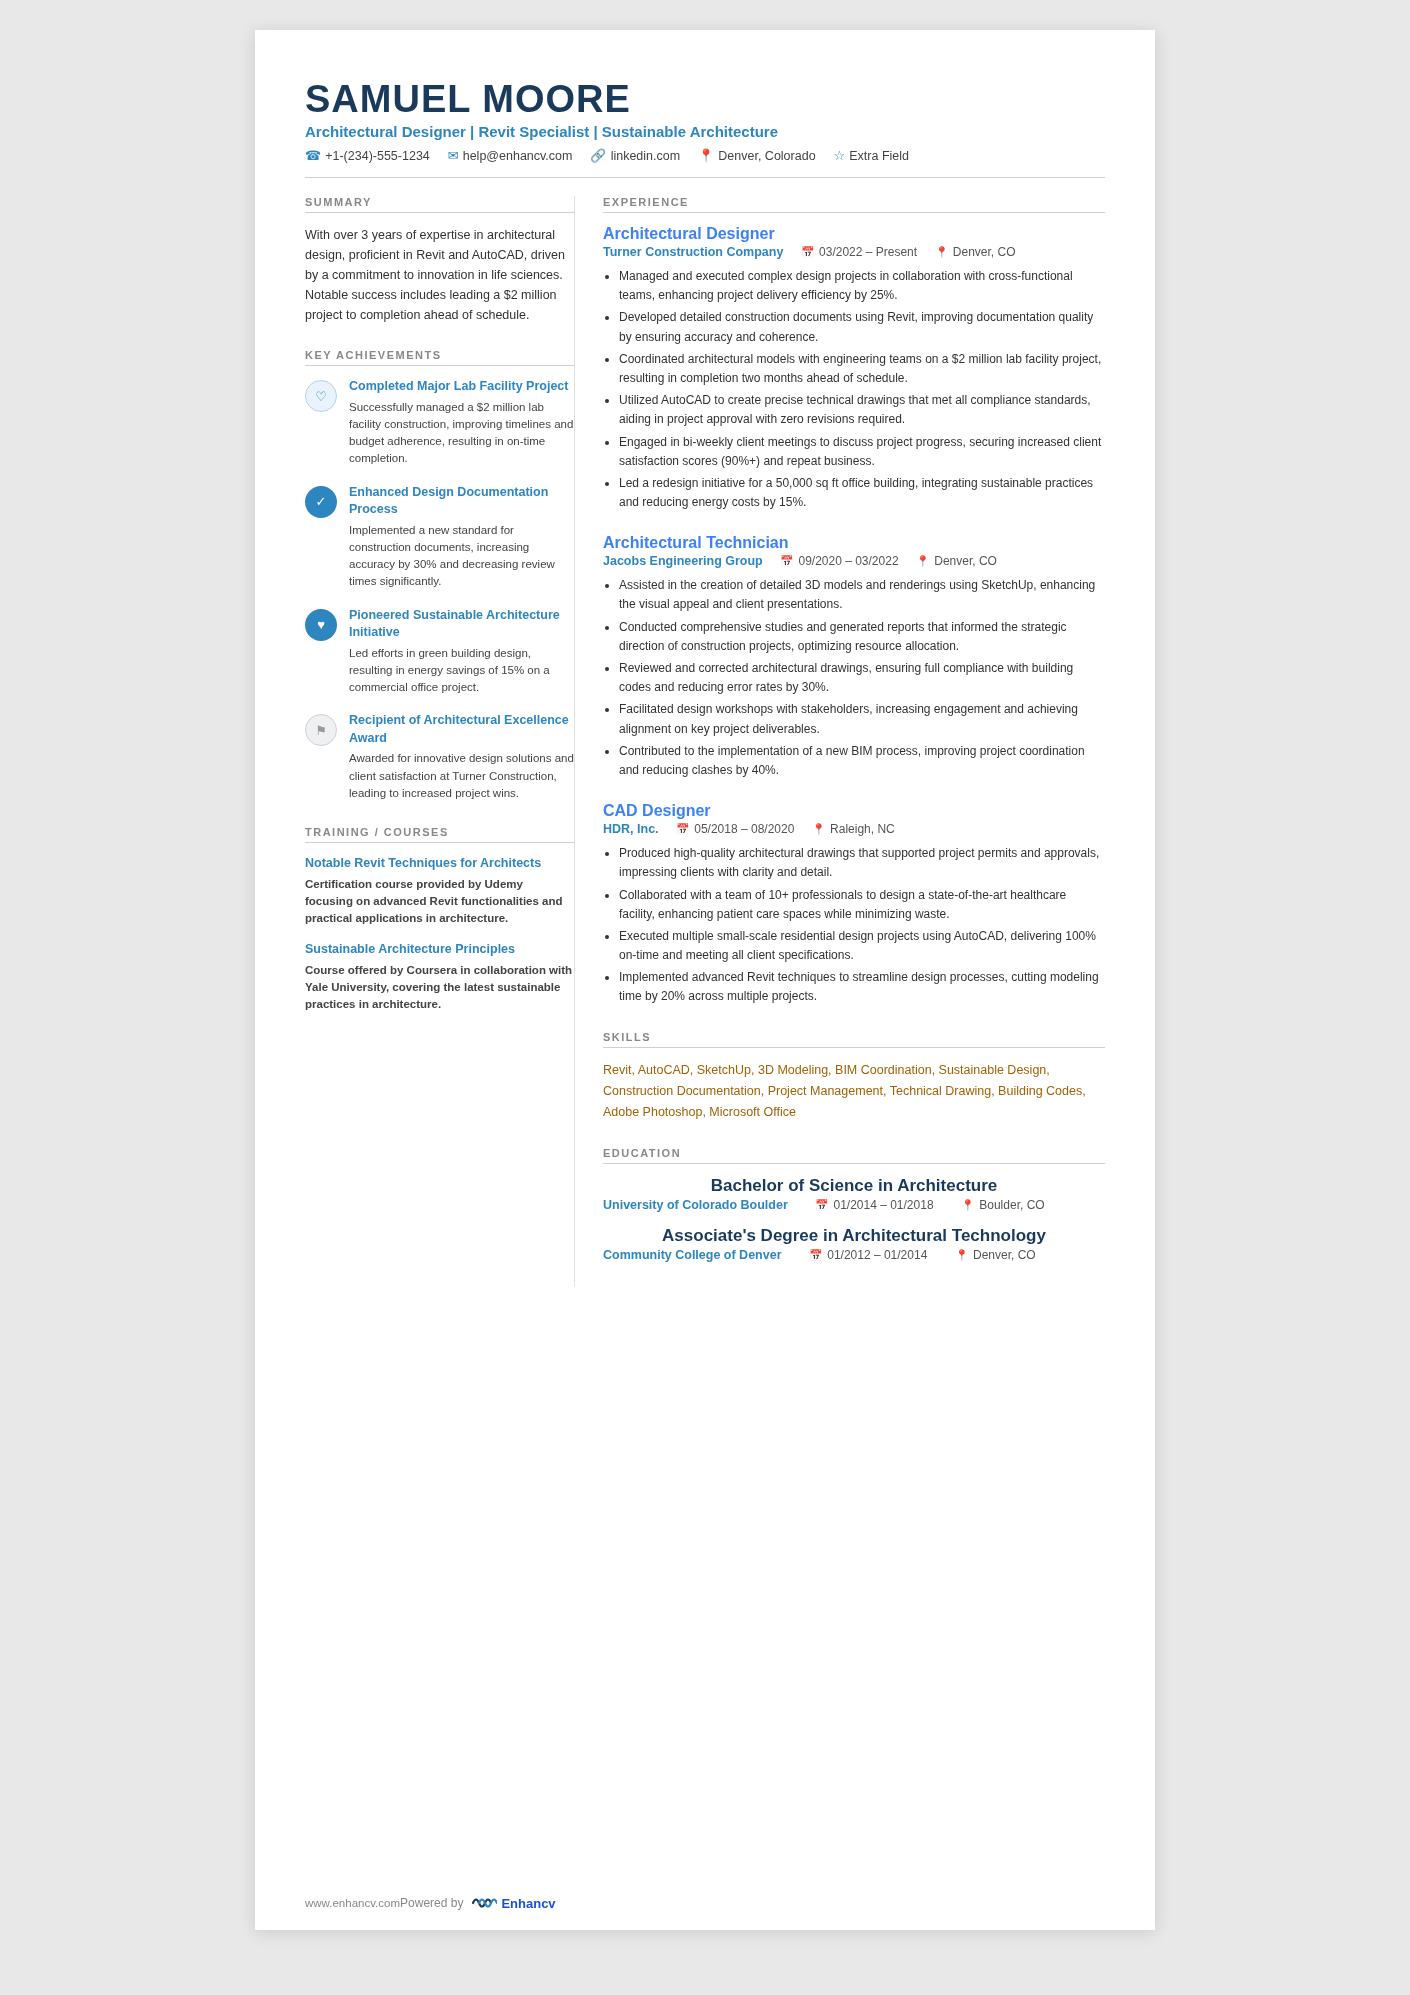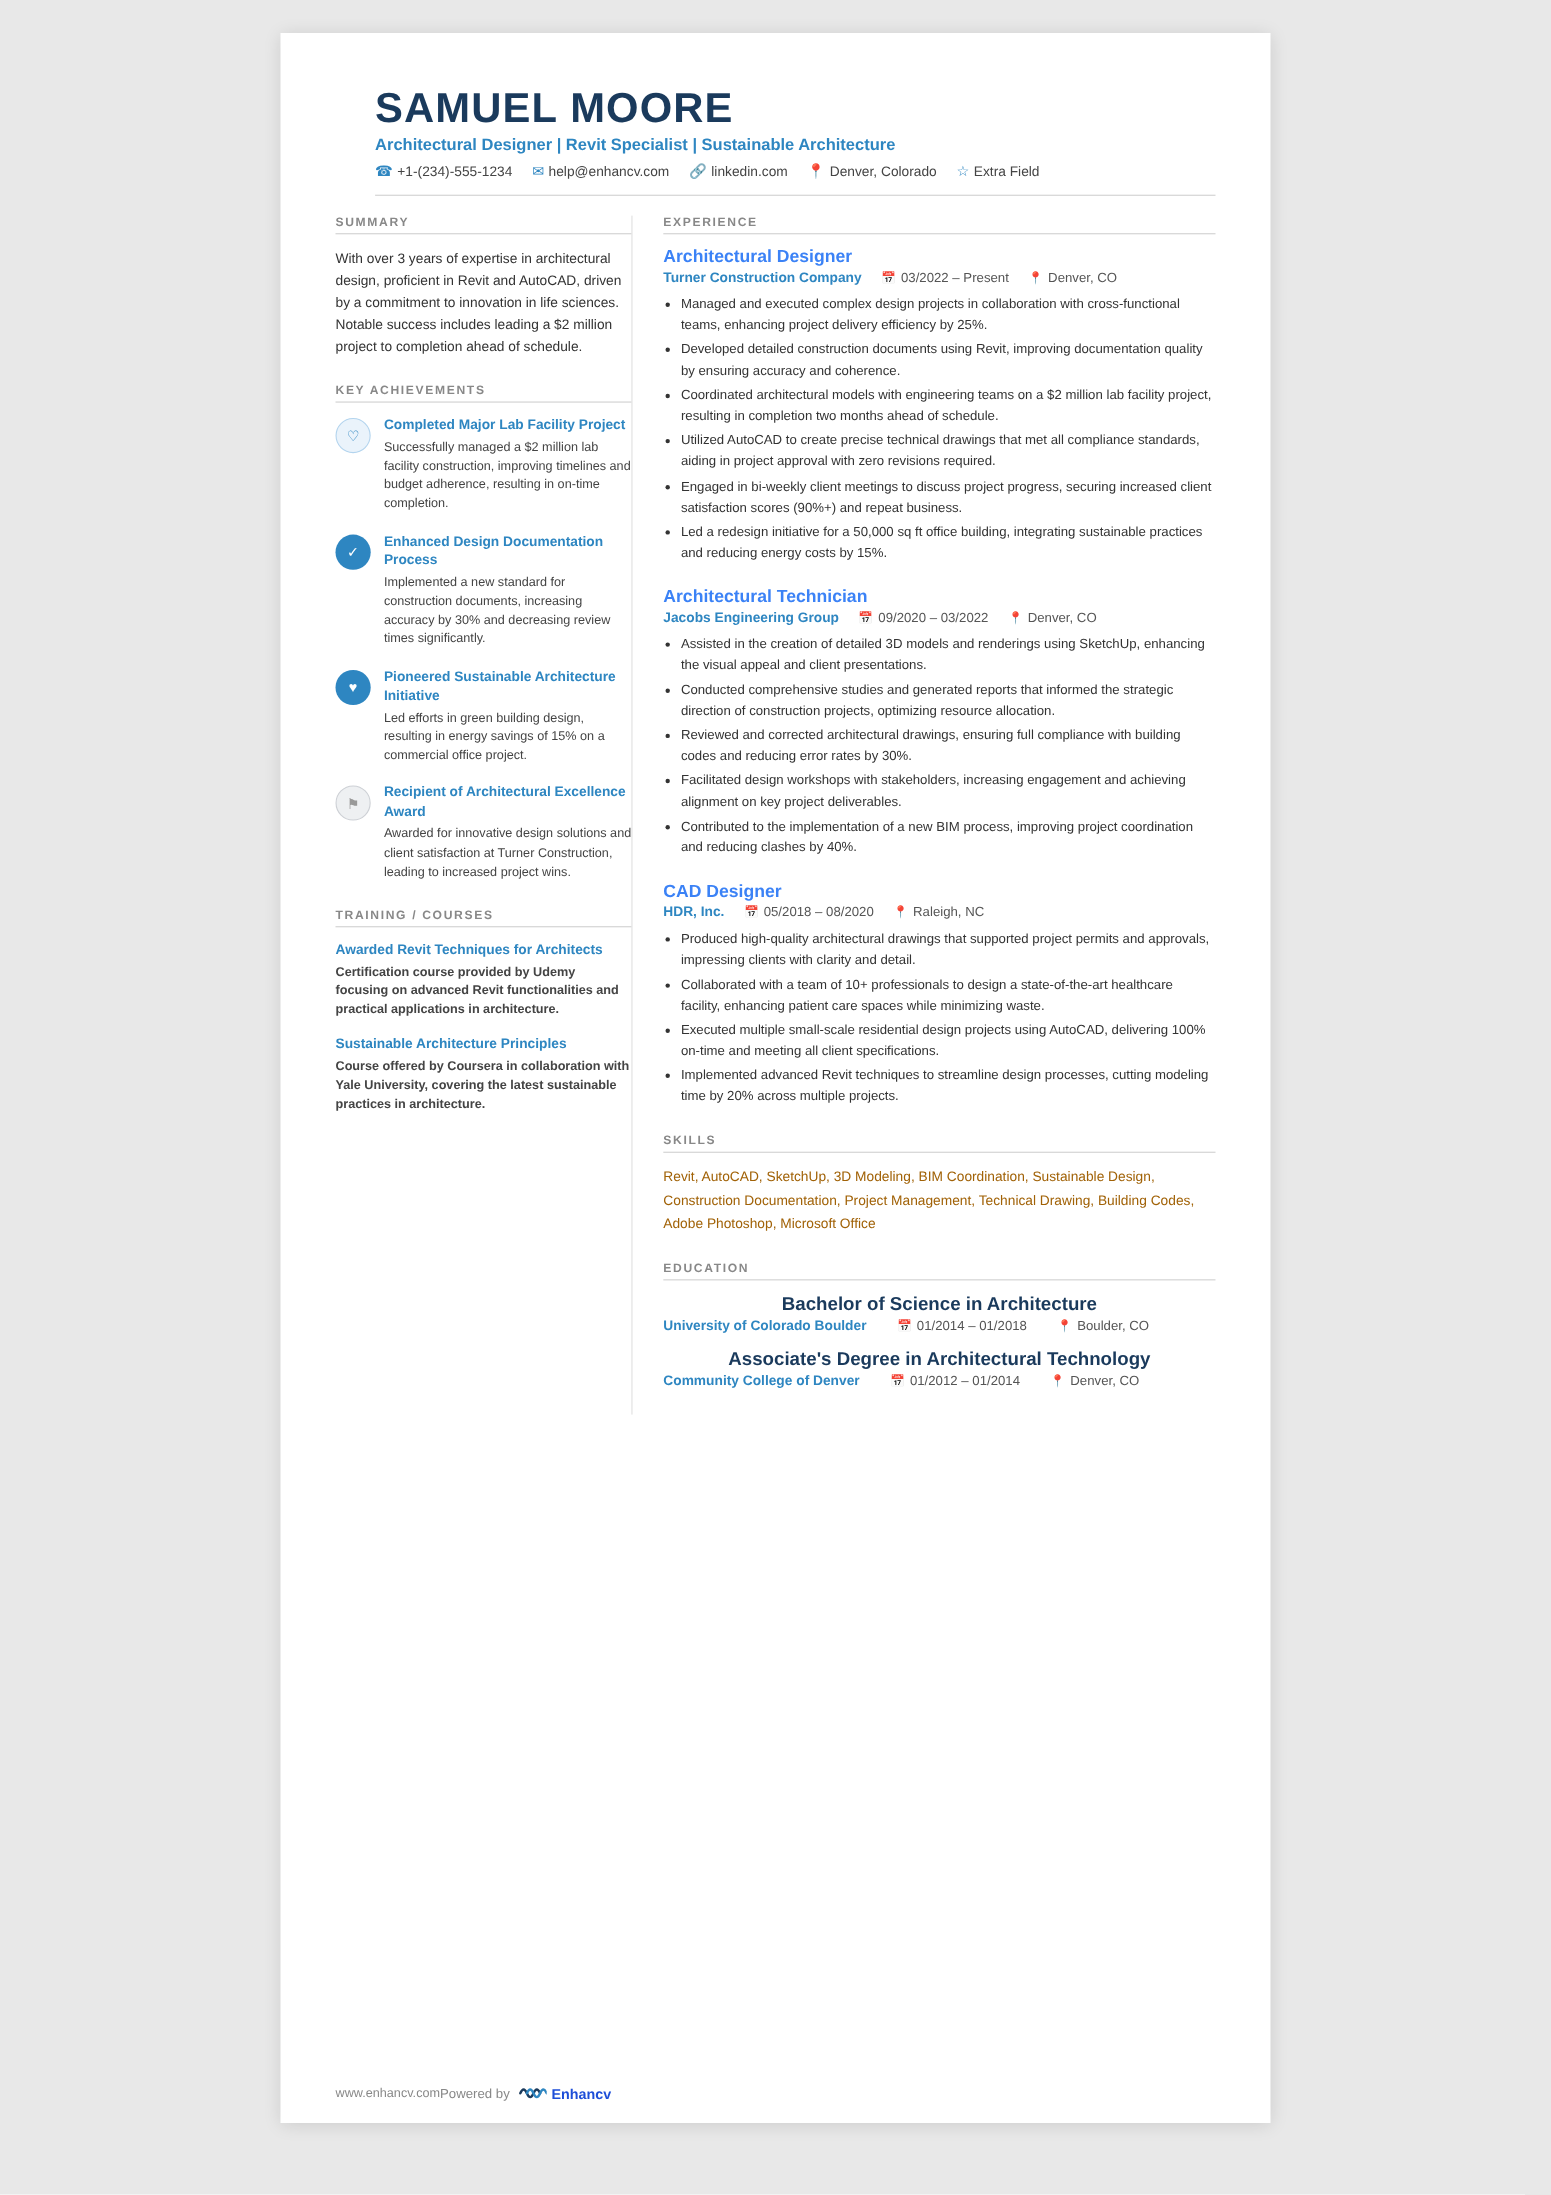--- a/index.html
+++ b/index.html
@@ -14,21 +14,21 @@
     }
     .page {
       background: #fff;
       width: 900px;
       min-height: 1900px;
       padding: 48px 50px 60px 50px;
       position: relative;
       box-shadow: 0 2px 16px rgba(0,0,0,0.13);
     }
     
-    .header { margin-bottom: 10px; margin-left: 36px; }
+    .header { margin-bottom: 10px; }
     .name {
       font-size: 38px;
       font-weight: 900;
       color: #1a3a5c;
       letter-spacing: 1px;
       text-transform: uppercase;
     }
     .tagline {
       font-size: 15px;
       color: #2e86c1;
@@ -304,21 +304,21 @@
       <div class="achievement-desc">Awarded for innovative design solutions and client satisfaction at Turner Construction, leading to increased project wins.</div>
     </div>
   </div>
           </div>
       </div>
 
       <div class="training-section">
         <div class="section-title">TRAINING / COURSES</div>
         <div id="training-list">
             <div class="training-item">
-    <div class="training-title">Awarded Revit Techniques for Architects</div>
+    <div class="training-title">Notable Revit Techniques for Architects</div>
     <div class="training-desc">Certification course provided by Udemy focusing on advanced Revit functionalities and practical applications in architecture.</div>
   </div>
             <div class="training-item">
     <div class="training-title">Sustainable Architecture Principles</div>
     <div class="training-desc">Course offered by Coursera in collaboration with Yale University, covering the latest sustainable practices in architecture.</div>
   </div>
           </div>
       </div>
 
     </div>

